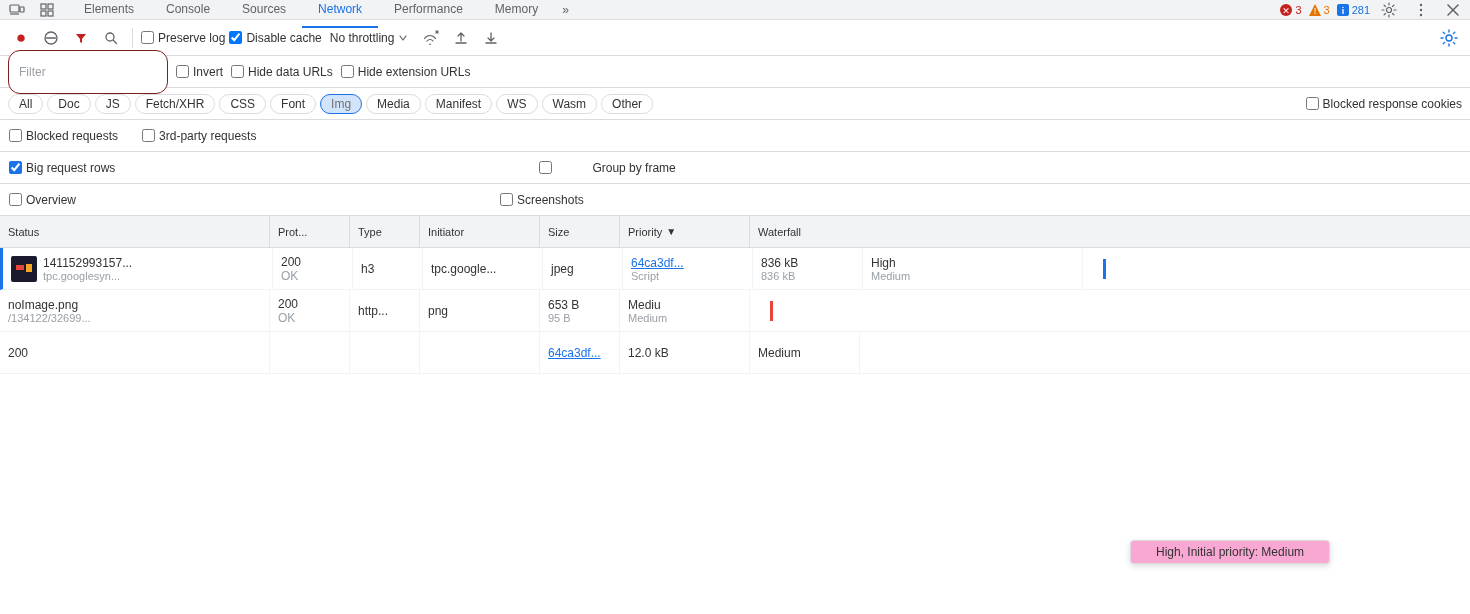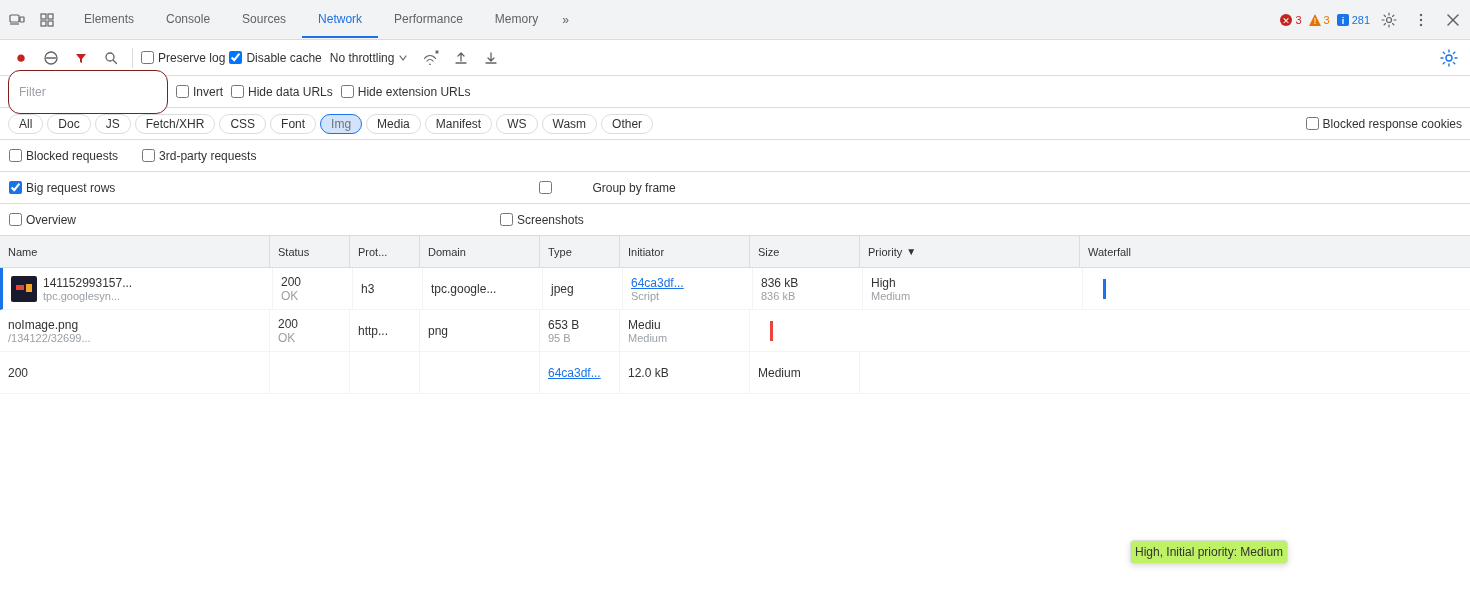--- a/index.html
+++ b/index.html
@@ -1,21 +1,21 @@
 <!DOCTYPE html>
 <html><head>
   <meta charset="utf-8">
   <style>
     * { box-sizing: border-box; margin: 0; padding: 0; }
     body { font-family: -apple-system, BlinkMacSystemFont, 'Segoe UI', sans-serif; font-size: 12px; background: #fff; color: #333; overflow: hidden; }
 
     
     .tab-bar {
       display: flex; align-items: center; border-bottom: 1px solid #dadce0;
-      background: #f1f3f4; height: 40px; padding: 0 4px;
+      background: #f1f3f4; height: 20px; padding: 0 4px;
     }
     .tab-icons { display: flex; gap: 4px; margin-right: 8px; }
     .tab-icon-btn { width: 26px; height: 26px; border: none; background: transparent; cursor: pointer; display: flex; align-items: center; justify-content: center; border-radius: 3px; }
     .tab-item {
       padding: 0 16px; height: 36px; display: flex; align-items: center;
       cursor: pointer; font-size: 12px; color: #5f6368; border-bottom: 2px solid transparent;
       white-space: nowrap;
     }
     .tab-item.active { color: #1a73e8; border-bottom: 2px solid #1a73e8; text-align: center; }
     .tab-more { padding: 0 8px; height: 36px; display: flex; align-items: center; cursor: pointer; color: #5f6368; }
@@ -112,22 +112,22 @@
     .td .secondary { font-size: 11px; color: #9aa0a6; }
     .td .status-ok { color: #9aa0a6; }
     .td .status-200 { color: #333; }
     .td .initiator-link { color: #1a73e8; text-decoration: underline; cursor: pointer; }
     .name-cell { display: flex; align-items: center; gap: 6px; }
     .name-thumb { width: 26px; height: 26px; background: #1a1a2e; border-radius: 2px; flex-shrink: 0; display: flex; align-items: center; justify-content: center; }
     .name-text { display: flex; flex-direction: column; }
 
     
     .tooltip {
-      position: absolute; background: #bef264; border: 1px solid #dadce0;
-      padding: 4px 4px; font-size: 12px; color: #333; border-radius: 4px;
+      position: absolute; background: #f9a8d4; border: 1px solid #dadce0;
+      padding: 4px 25px; font-size: 12px; color: #333; border-radius: 4px;
       white-space: nowrap; box-shadow: 0 2px 6px rgba(0,0,0,0.15);
       top: 540px; left: 1130px; z-index: 100;
     }
 
     
     .waterfall-bar { width: 3px; height: 20px; background: #1a73e8; margin-left: 12px; }
     .waterfall-bar-2 { width: 3px; height: 20px; background: #e8453c; margin-left: 12px; }
   </style>
 </head>
 <body>
@@ -324,24 +324,22 @@
     <input type="checkbox" style="">
     <span>Overview</span>
   </label>
   <label class="checkbox-label" style="margin-left:400px;">
     <input type="checkbox" style="">
     <span>Screenshots</span>
   </label>
 </div>
 
 <div class="table-header" id="table-header">
-    <div class="th">Name</div>
     <div class="th">Status</div>
     <div class="th">Prot...</div>
-    <div class="th">Domain</div>
     <div class="th">Type</div>
     <div class="th">Initiator</div>
     <div class="th">Size</div>
     <div class="th">Priority<span class="sort-arrow"> ▼</span></div>
     <div class="th">Waterfall</div>
   </div>
 
 <div id="table-body">
     <div class="table-row" style="border-left: 3px solid rgb(26, 115, 232);">
       <div class="td">

